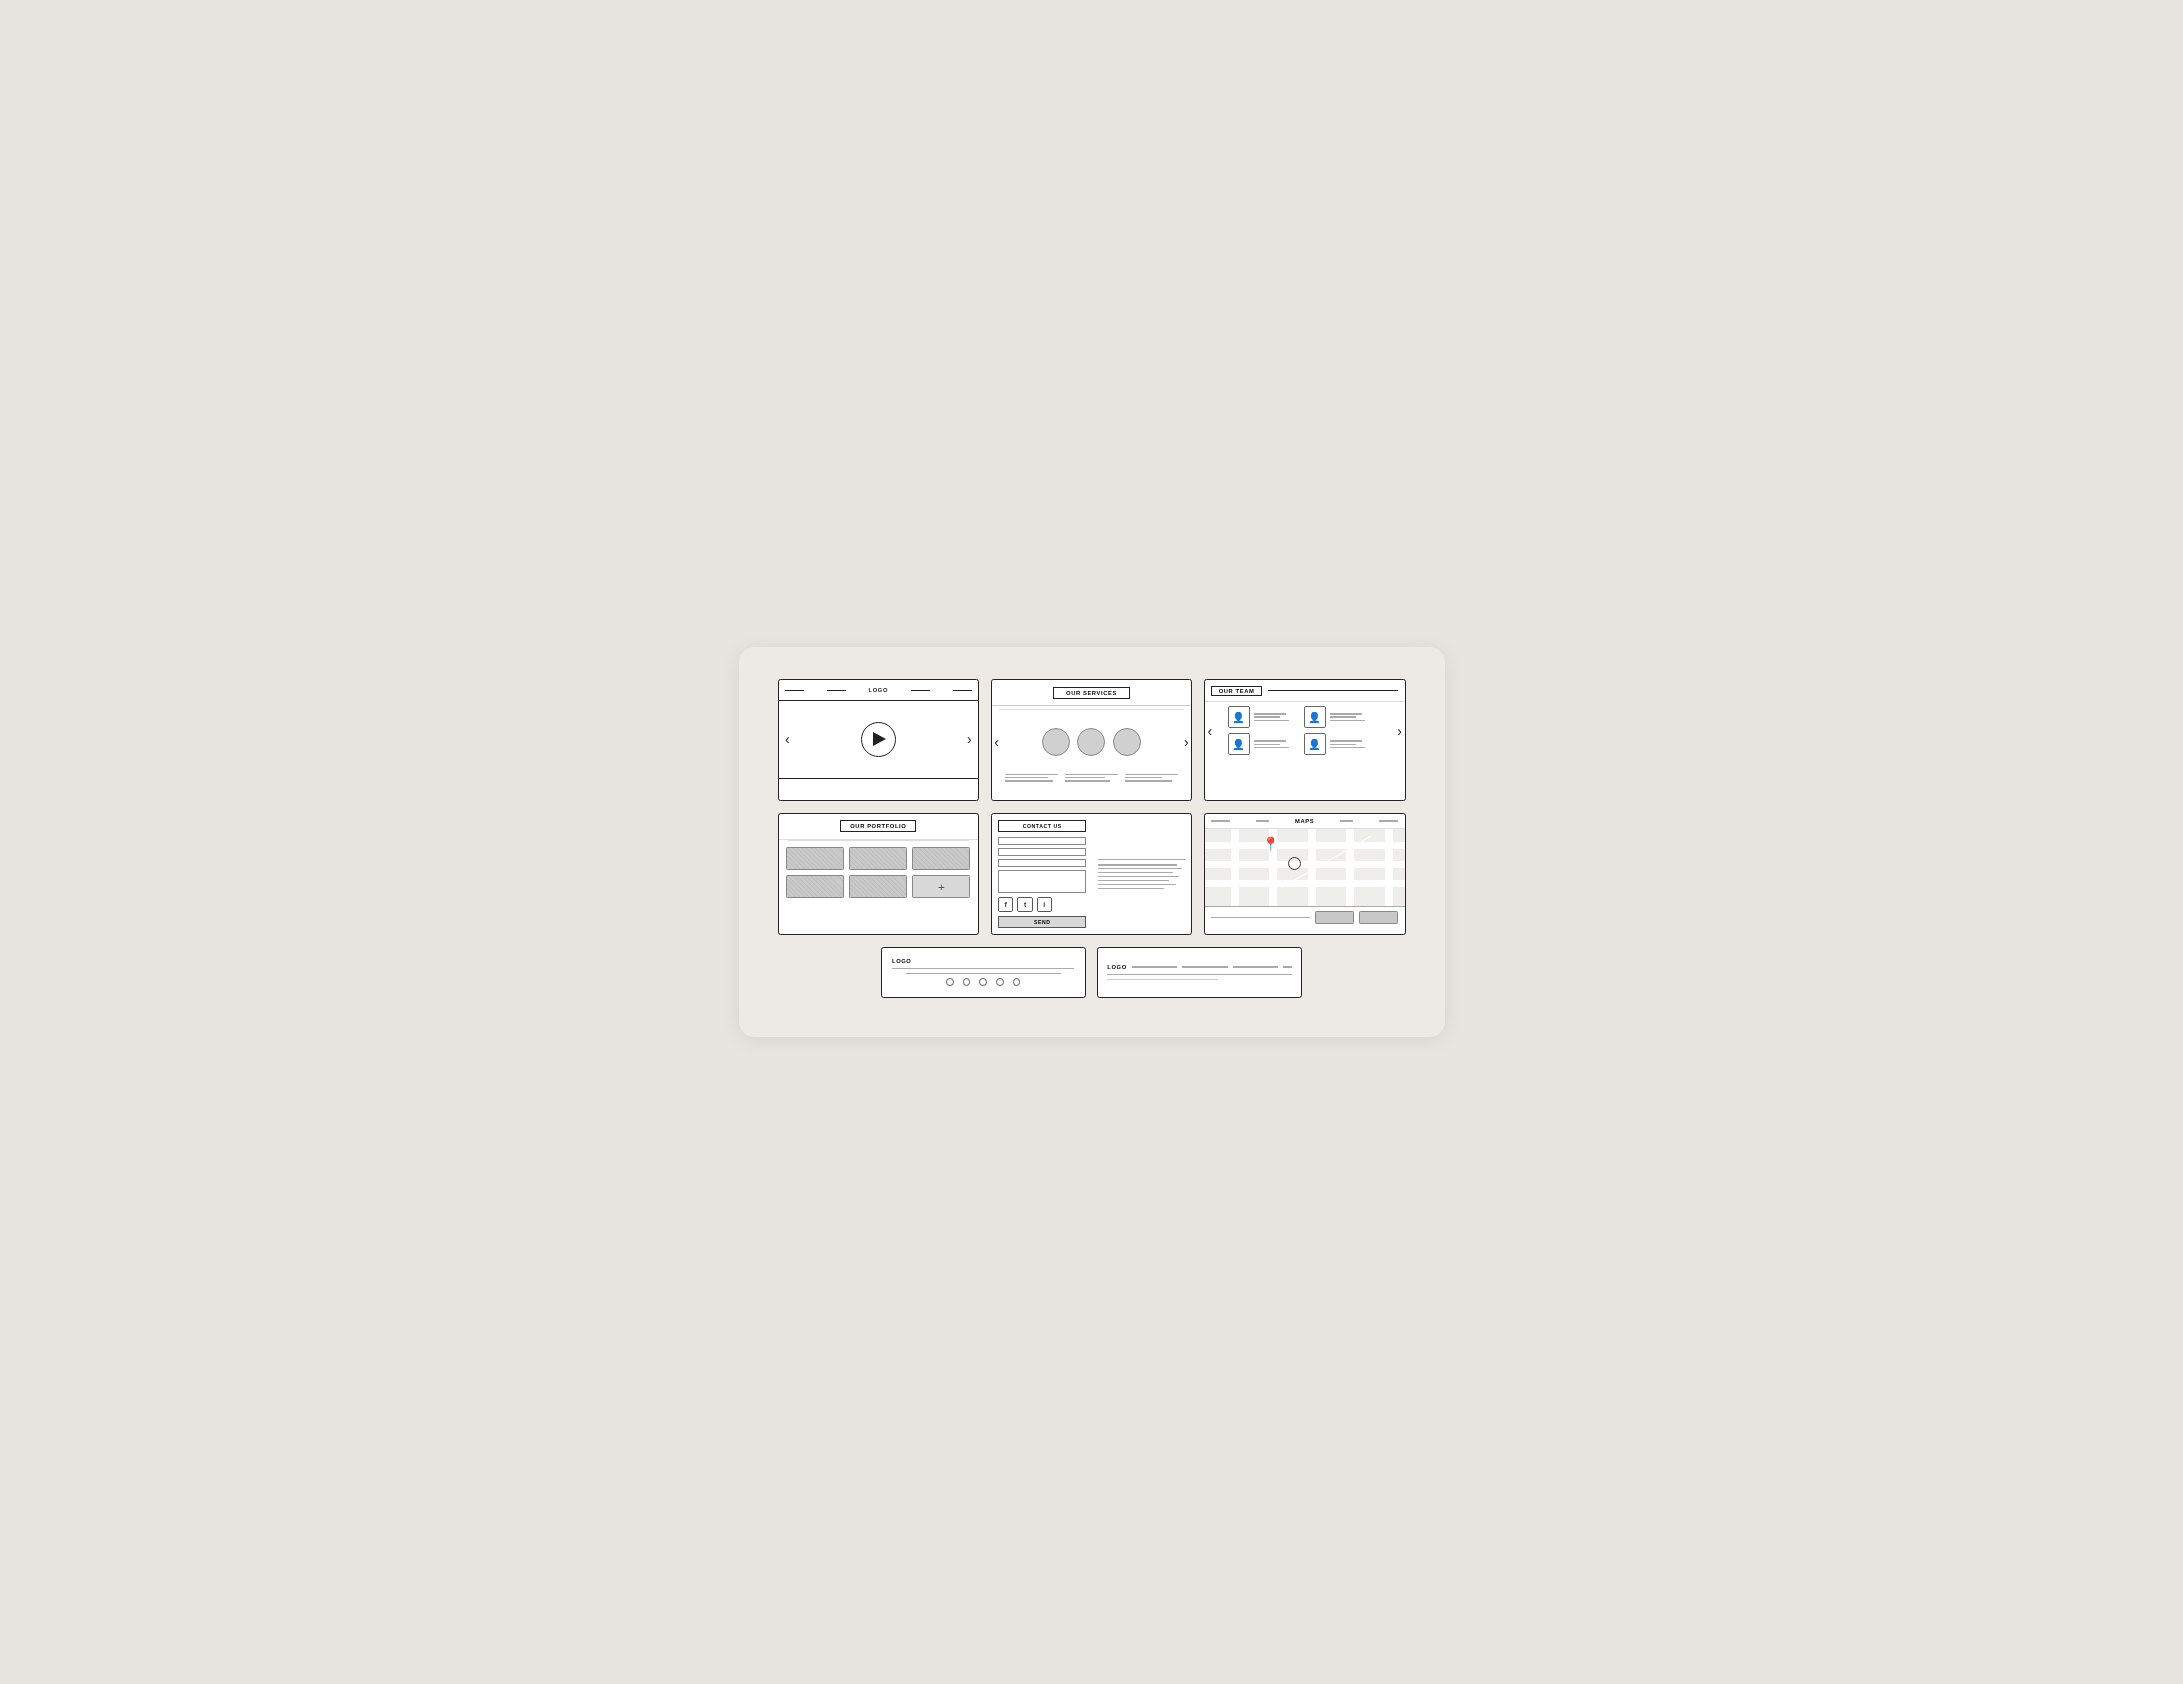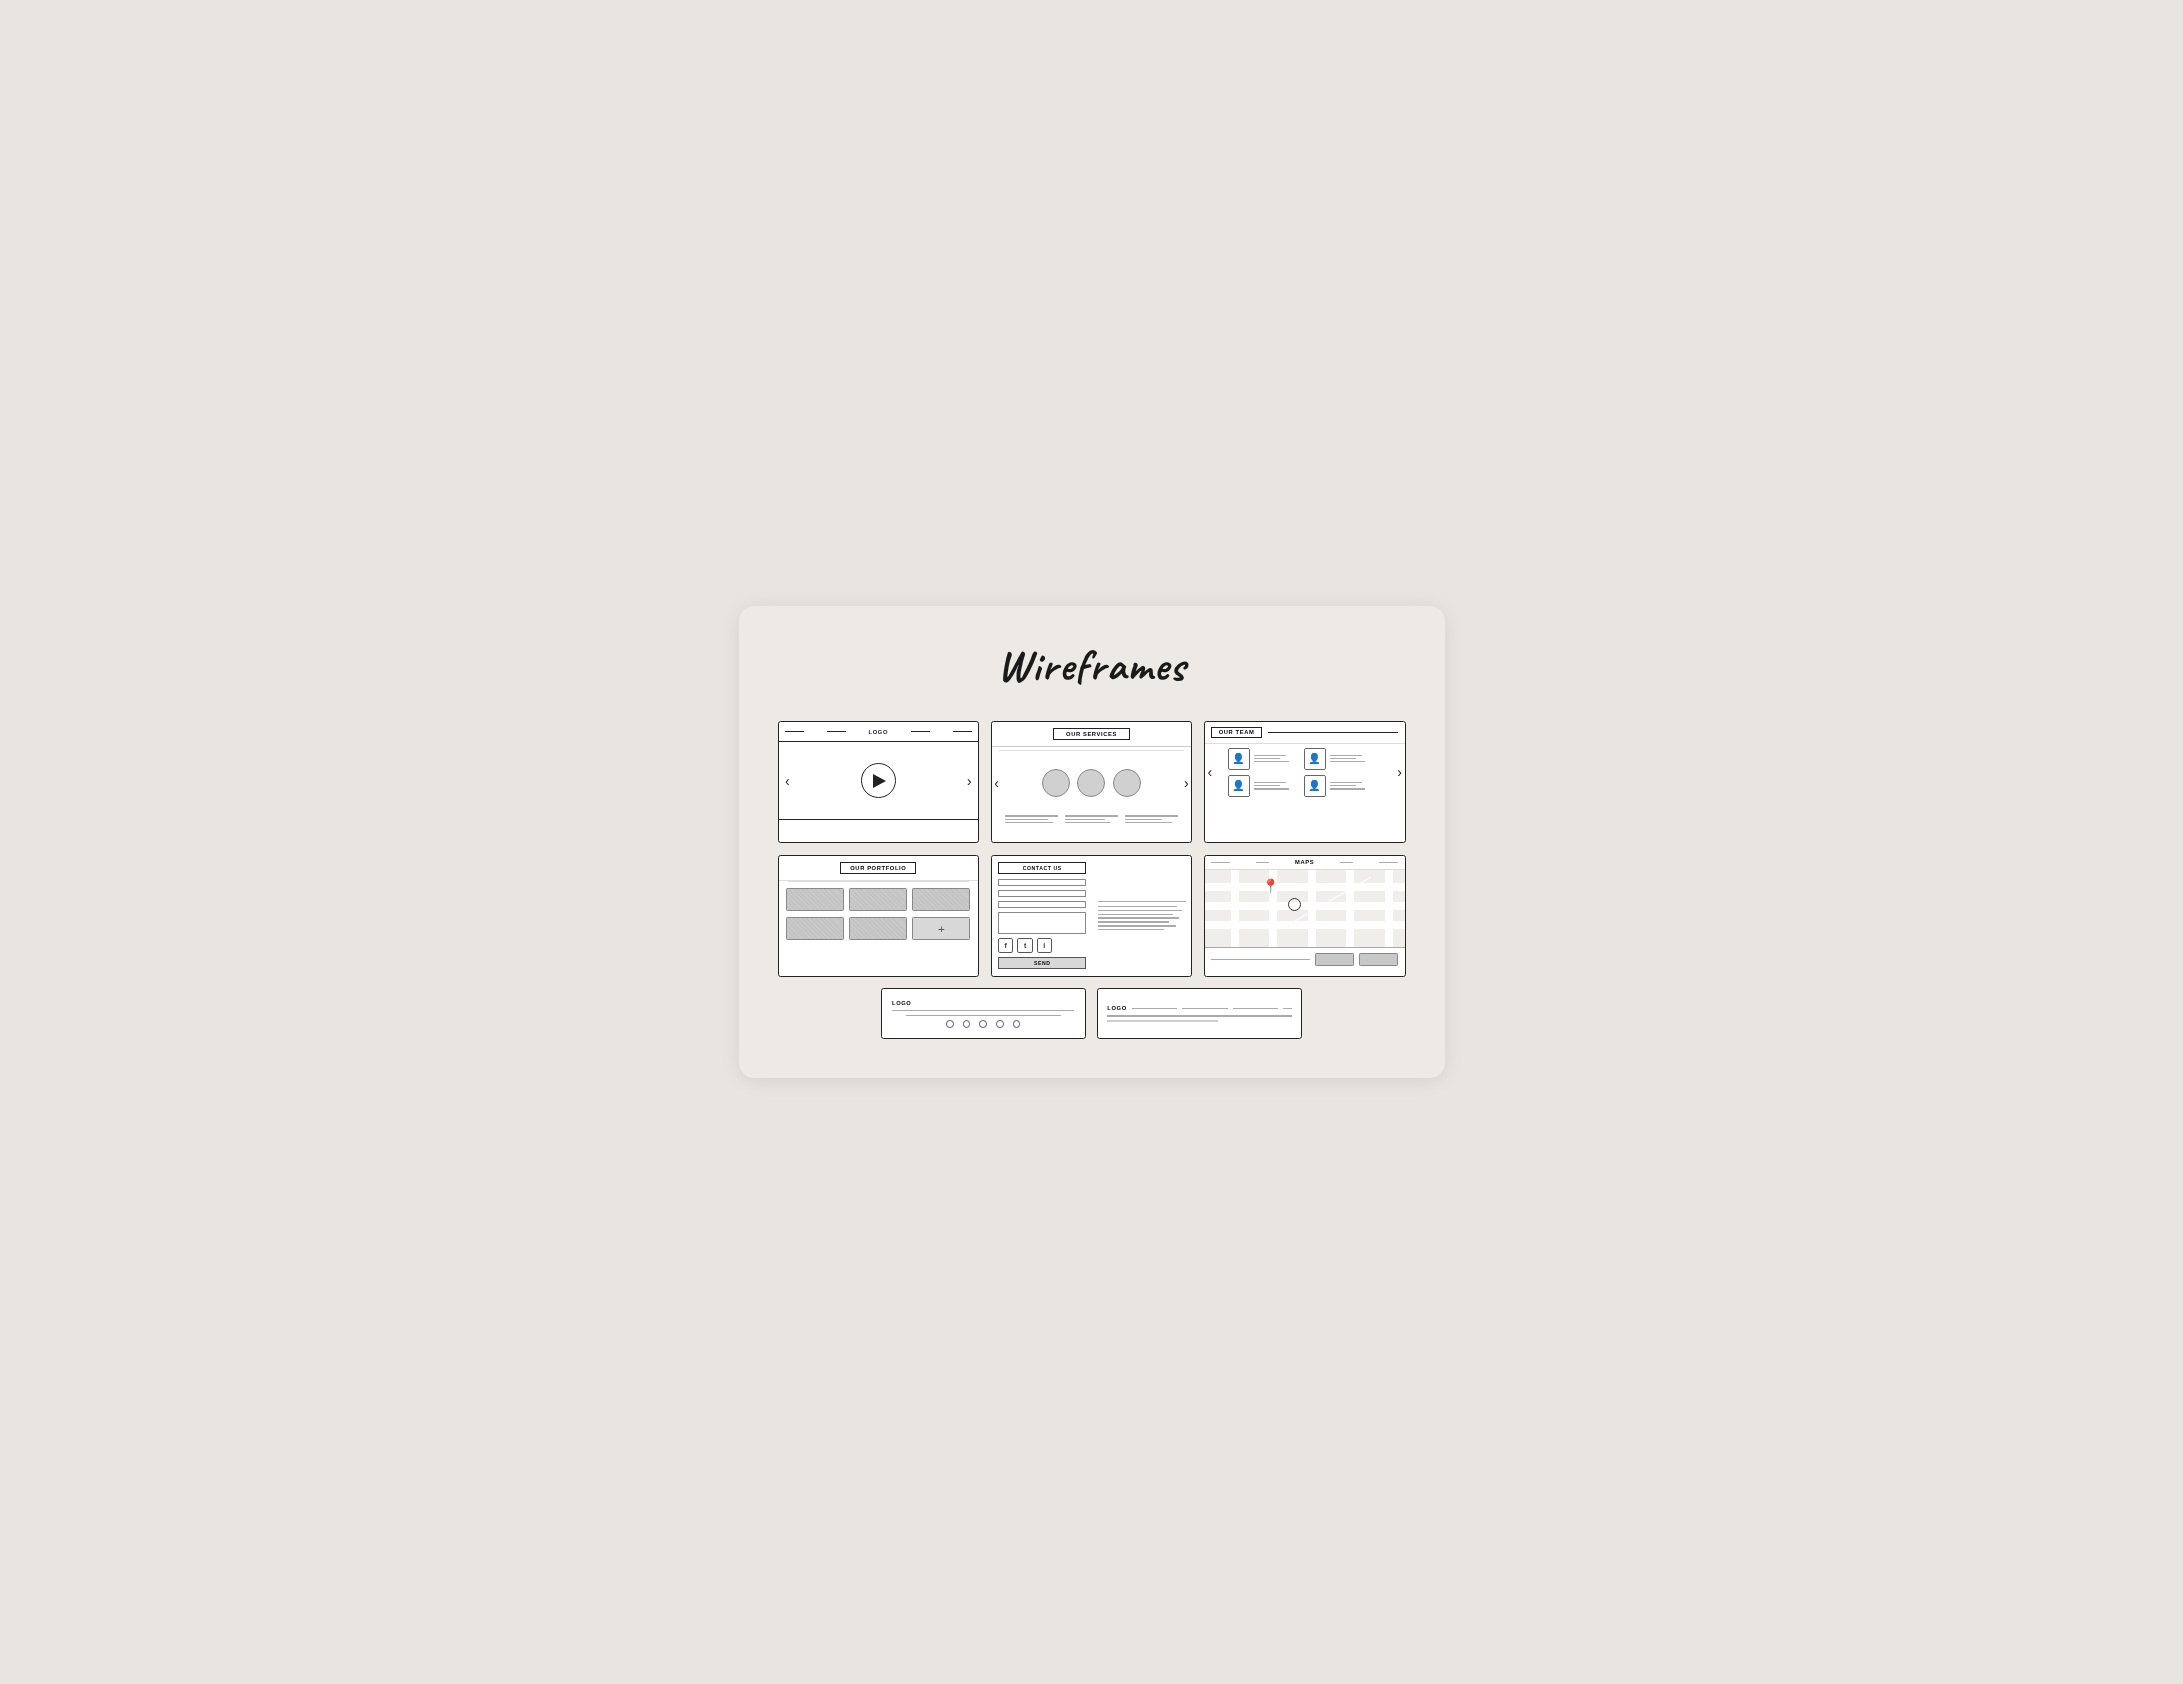--- a/index.html
+++ b/index.html
@@ -514,21 +514,20 @@
       position: relative;
       width: 100%;
       height: 100%;
     }
   </style>
 </head>
 <body>
 
 <div class="page-container">
 
-  <h1 class="page-title">Wireframes</h1>
 
   <div class="wireframes-grid">
 
     <div class="wireframe-box wf-video">
       <div class="wf-video-header">
         <span class="wf-nav-line"></span>
         <span class="wf-nav-line"></span>
         <span class="wf-logo-text">LOGO</span>
         <span class="wf-nav-line"></span>
         <span class="wf-nav-line"></span>

